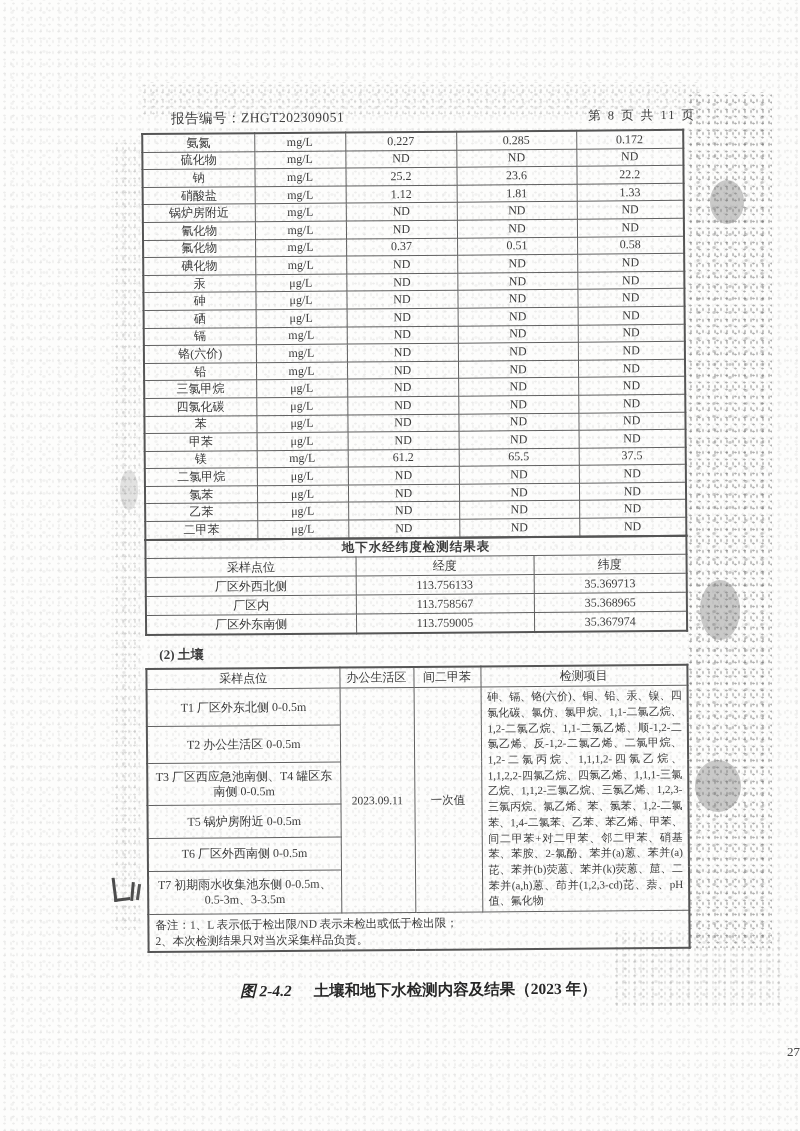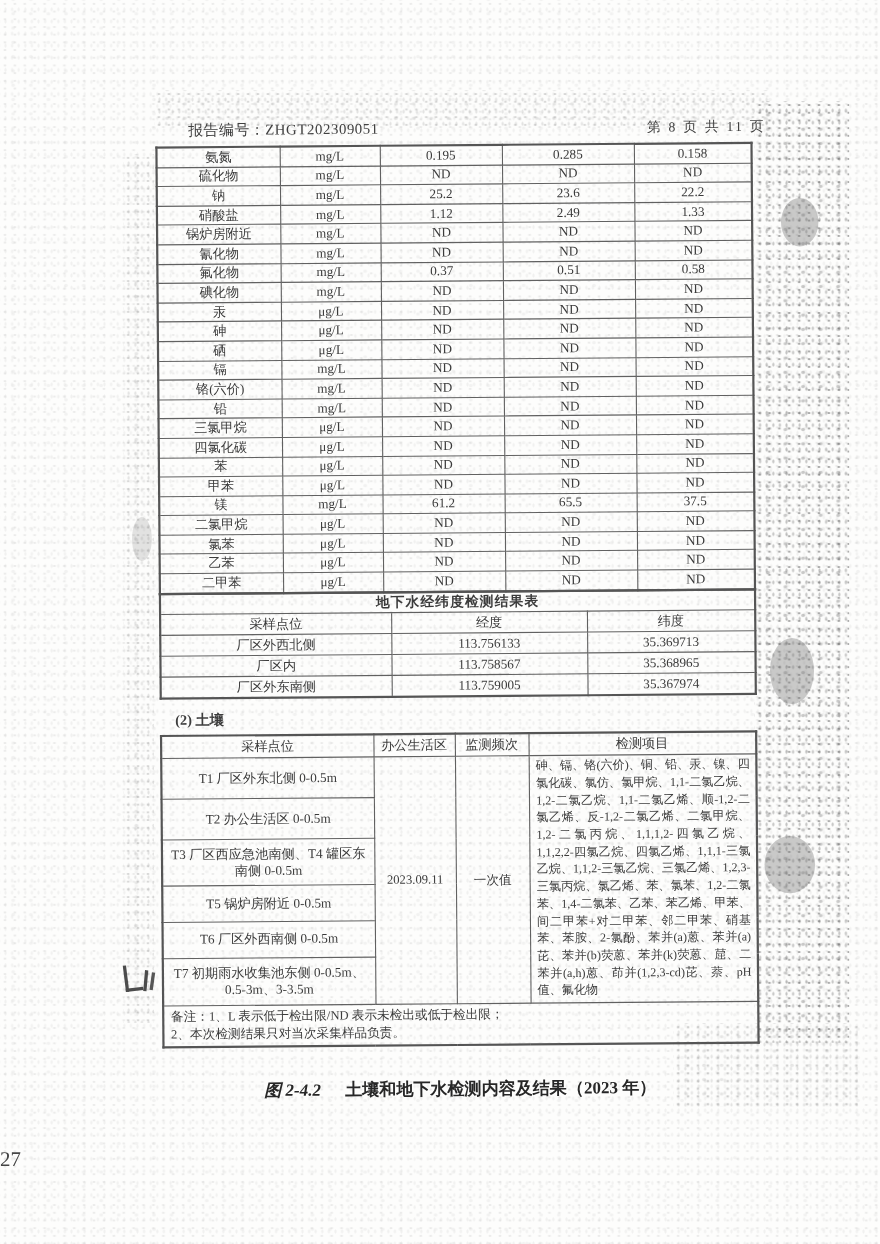--- a/index.html
+++ b/index.html
@@ -43,22 +43,22 @@
   .soil-table td.meta{font-size:11.5px;}
   .soil-table tr.notes td{
     text-align:left;font-size:11.5px;line-height:16px;padding:2px 6px;height:32px;
     vertical-align:top;
   }
   .caption{
     margin-top:29px;text-align:center;font-weight:bold;font-size:15.5px;color:#262626;
   }
   .caption .figno{margin-right:22px;font-style:italic;}
   .pageno{
-    position:absolute;left:0;right:0;top:1044px;text-align:left;
-    font-size:19px;color:#444;
+    position:absolute;left:0;right:0;top:1044px;text-align:right;
+    font-size:13px;color:#444;
   }
   
   .noise{
     position:absolute;pointer-events:none;
     background-image:
       radial-gradient(rgba(95,95,95,.50) .8px, transparent 1.7px),
       radial-gradient(rgba(125,125,125,.40) 1.1px, transparent 2.3px),
       radial-gradient(rgba(80,80,80,.33) .6px, transparent 1.3px);
     background-size:9px 7px,16px 13px,6px 11px;
     background-position:0 0,4px 6px,2px 3px;
@@ -89,23 +89,23 @@
           <col style="width:91px">
           <col style="width:111px">
           <col style="width:120px">
           <col style="width:107px">
       </colgroup>
       <tbody>
 
           <tr>
             <td>氨氮</td>
             <td>mg/L</td>
-            <td>0.195</td>
+            <td>0.227</td>
             <td>0.285</td>
-            <td>0.158</td>
+            <td>0.172</td>
           </tr>
 
           <tr>
             <td>硫化物</td>
             <td>mg/L</td>
             <td>ND</td>
             <td>ND</td>
             <td>ND</td>
           </tr>
 
@@ -114,21 +114,21 @@
             <td>mg/L</td>
             <td>25.2</td>
             <td>23.6</td>
             <td>22.2</td>
           </tr>
 
           <tr>
             <td>硝酸盐</td>
             <td>mg/L</td>
             <td>1.12</td>
-            <td>2.49</td>
+            <td>1.81</td>
             <td>1.33</td>
           </tr>
 
           <tr>
             <td>锅炉房附近</td>
             <td>mg/L</td>
             <td>ND</td>
             <td>ND</td>
             <td>ND</td>
           </tr>
@@ -318,21 +318,21 @@
       <colgroup>
         <col style="width:193px">
           <col style="width:74px">
           <col style="width:67px">
           <col style="width:207px">
       </colgroup>
       <tbody>
         <tr>
           <th>采样点位</th>
           <th>办公生活区</th>
-          <th>监测频次</th>
+          <th>间二甲苯</th>
           <th>检测项目</th>
         </tr>
         <tr>
           <td class="pt" style="height:34px">T1 厂区外东北侧 0-0.5m</td>
           <td class="meta" rowspan="6">2023.09.11</td>
           <td class="meta" rowspan="6">一次值</td>
           <td class="items" rowspan="6">砷、镉、铬(六价)、铜、铅、汞、镍、四氯化碳、氯仿、氯甲烷、1,1-二氯乙烷、1,2-二氯乙烷、1,1-二氯乙烯、顺-1,2-二氯乙烯、反-1,2-二氯乙烯、二氯甲烷、1,2-二氯丙烷、1,1,1,2-四氯乙烷、1,1,2,2-四氯乙烷、四氯乙烯、1,1,1-三氯乙烷、1,1,2-三氯乙烷、三氯乙烯、1,2,3-三氯丙烷、氯乙烯、苯、氯苯、1,2-二氯苯、1,4-二氯苯、乙苯、苯乙烯、甲苯、间二甲苯+对二甲苯、邻二甲苯、硝基苯、苯胺、2-氯酚、苯并(a)蒽、苯并(a)芘、苯并(b)荧蒽、苯并(k)荧蒽、䓛、二苯并(a,h)蒽、茚并(1,2,3-cd)芘、萘、pH 值、氟化物</td>
         </tr>
         <tr>
           <td class="pt" style="height:34px">T2 办公生活区 0-0.5m</td>

